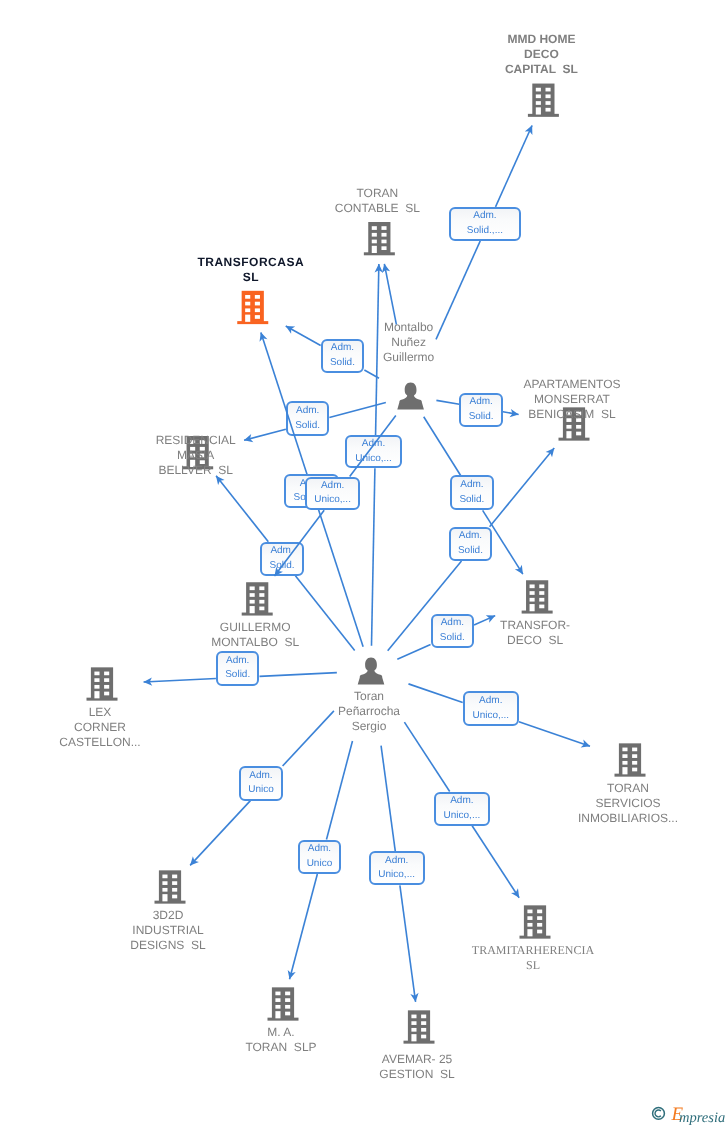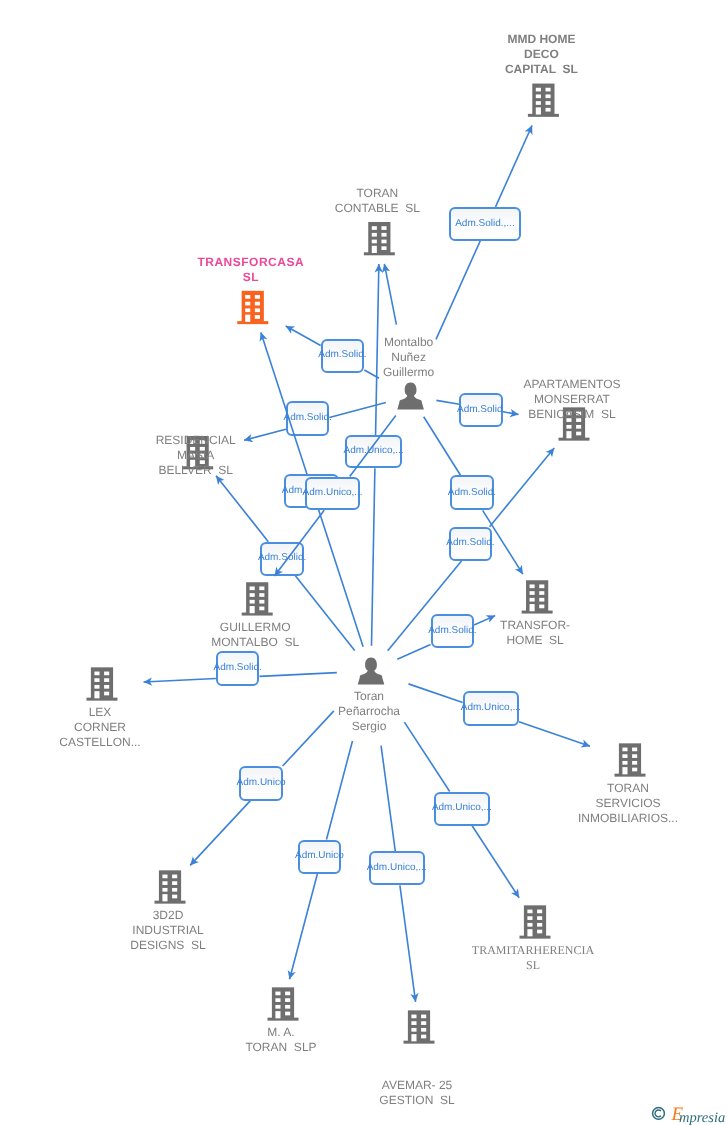--- a/index.html
+++ b/index.html
@@ -2,25 +2,25 @@
 <html><head>
 <meta charset="utf-8">
 <style>
   html,body{margin:0;padding:0;background:#fff;}
   *{-webkit-font-smoothing:antialiased;text-rendering:geometricPrecision;}
   body{width:728px;height:1125px;font-family:"Liberation Sans",sans-serif;overflow:hidden;}
   #stage{position:relative;width:728px;height:1125px;background:#fff;}
   svg.layer{position:absolute;left:0;top:0;width:728px;height:1125px;}
   .nodelabel{position:absolute;text-align:center;color:#7f7f7f;font-size:12px;line-height:15.1px;
              white-space:pre;}
-  .nodelabel.hl{font-weight:bold;color:#ec4899;letter-spacing:0.5px;}
+  .nodelabel.hl{font-weight:bold;color:#0f172a;letter-spacing:0.5px;}
   .edgelabel{position:absolute;border:2px solid #4a8ee0;border-radius:6px;
              background:linear-gradient(180deg,#f2f4f7 0%,#fafbfc 40%,#ffffff 100%);color:#3a7fd5;
              font-size:10px;line-height:14.6px;text-align:center;
-             display:flex;justify-content:center;align-items:center;
+             display:flex;flex-direction:column;justify-content:center;align-items:center;
              box-sizing:border-box;white-space:nowrap;}
 </style>
 </head>
 <body>
 
 <div id="stage">
   <div id="graph">
     <svg class="layer" width="0" height="0">    
         <defs>
       <marker id="ah" viewBox="0 0 12 12" refX="11.2" refY="6" markerWidth="9.6" markerHeight="9.6" orient="auto-start-reverse" markerUnits="userSpaceOnUse">
@@ -333,50 +333,50 @@
       </g>
   </svg>
   <div id="nlabels">
     <div class="nodelabel" style="left:543.4px;top:32.3px;width:240px;margin-left:-122px;font-weight:bold;">MMD HOME
 DECO
 CAPITAL  SL</div>
     <div class="nodelabel" style="left:379.4px;top:185.7px;width:240px;margin-left:-122px;">TORAN
 CONTABLE  SL</div>
     <div class="nodelabel hl" style="left:252.8px;top:254.5px;width:240px;margin-left:-122px;">TRANSFORCASA
 SL</div>
-    <div class="nodelabel" style="left:410.6px;top:335px;width:240px;margin-left:-122px;">Montalbo
+    <div class="nodelabel" style="left:410.6px;top:320px;width:240px;margin-left:-122px;">Montalbo
 Nuñez
 Guillermo</div>
     <div class="nodelabel" style="left:574.0px;top:377px;width:240px;margin-left:-122px;">APARTAMENTOS
 MONSERRAT
 BENICASIM  SL</div>
     <div class="nodelabel" style="left:197.7px;top:384.7px;width:240px;margin-left:-122px;margin-top:48px;">RESIDENCIAL
 MASIA
 BELLVER  SL</div>
     <div class="nodelabel" style="left:257.2px;top:619.8px;width:240px;margin-left:-122px;">GUILLERMO
 MONTALBO  SL</div>
     <div class="nodelabel" style="left:537.1px;top:617.9px;width:240px;margin-left:-122px;">TRANSFOR-
-HOME  SL</div>
+DECO  SL</div>
     <div class="nodelabel" style="left:371.0px;top:688.8px;width:240px;margin-left:-122px;">Toran
 Peñarrocha
 Sergio</div>
     <div class="nodelabel" style="left:102.0px;top:704.9px;width:240px;margin-left:-122px;">LEX
 CORNER
 CASTELLON...</div>
     <div class="nodelabel" style="left:630.0px;top:780.9px;width:240px;margin-left:-122px;">TORAN
 SERVICIOS
 INMOBILIARIOS...</div>
     <div class="nodelabel" style="left:170.0px;top:907.9px;width:240px;margin-left:-122px;">3D2D
 INDUSTRIAL
 DESIGNS  SL</div>
     <div class="nodelabel" style="left:535.0px;top:942.9px;width:240px;margin-left:-122px;font-family:Liberation Serif, serif;">TRAMITARHERENCIA
 SL</div>
     <div class="nodelabel" style="left:283.0px;top:1025.0px;width:240px;margin-left:-122px;">M. A.
 TORAN  SLP</div>
-    <div class="nodelabel" style="left:419.0px;top:1078px;width:240px;margin-left:-122px;">AVEMAR- 25
+    <div class="nodelabel" style="left:419.0px;top:1052px;width:240px;margin-left:-122px;">AVEMAR- 25
 GESTION  SL</div>
   </div>
   <div id="brand" style="position:absolute;left:648px;top:1100px;width:80px;height:25px;">
     <svg width="80" height="25" viewBox="0 0 80 25">
       <g>
         <circle cx="10.5" cy="13.4" r="5.9" fill="none" stroke="#2f6e7b" stroke-width="1.5"></circle>
         <path d="M 12.9 11.1 A 3.4 3.4 0 1 0 12.9 15.8" fill="none" stroke="#2f6e7b" stroke-width="1.4"></path>
       </g>
       <text x="23.5" y="19.5" font-family="Liberation Serif, serif" font-style="italic" font-size="19" fill="#f47b20">E</text>
       <text x="31.0" y="21.6" font-family="Liberation Serif, serif" font-style="italic" font-size="14.5" fill="#2f6e7b">mpresia</text>

